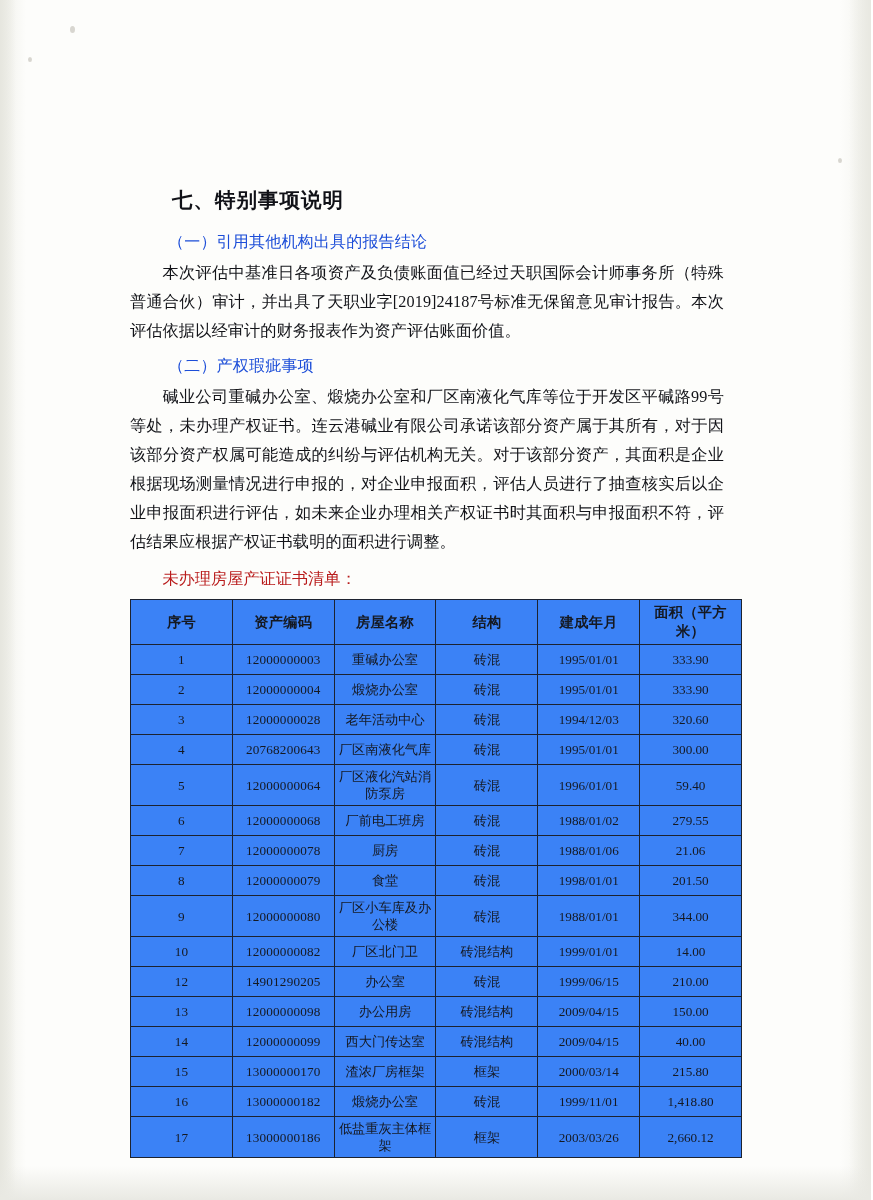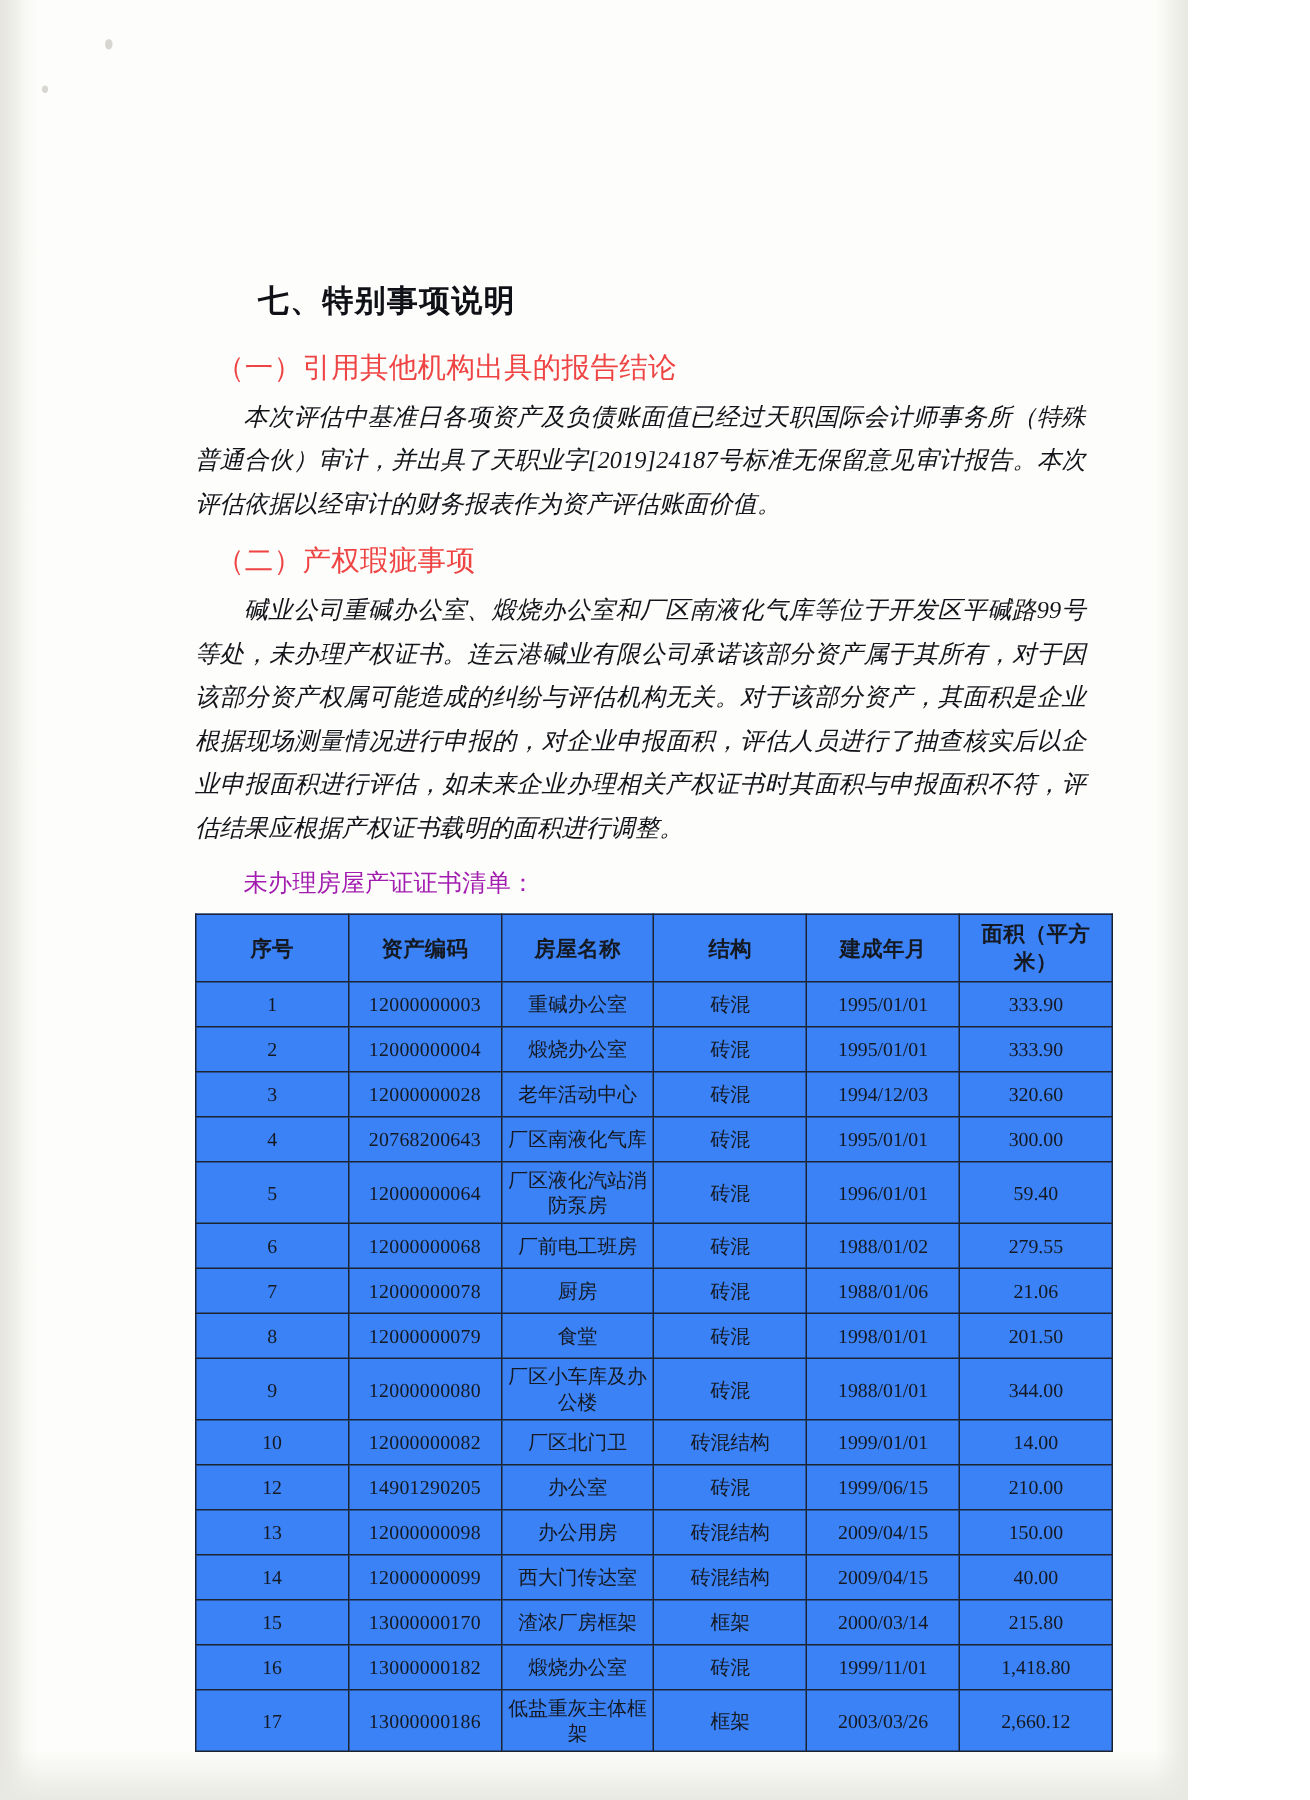--- a/index.html
+++ b/index.html
@@ -9,21 +9,21 @@
   body {
     width: 873px;
     height: 1200px;
     background: #ffffff;
     font-family: "Liberation Serif", "DejaVu Serif", serif;
     color: #15161a;
     overflow: hidden;
   }
   .page {
     position: relative;
-    width: 792px;
+    width: 871px;
     height: 1200px;
     background: #fbfbf9;
     box-sizing: border-box;
     overflow: hidden;
   }
   
   .scan-tint {
     position: absolute;
     inset: 0;
     background:
@@ -66,45 +66,44 @@
     width: 610px;
   }
   .doc-title {
     font-size: 20.5px;
     font-weight: bold;
     letter-spacing: 1px;
     margin: 0 0 18px 42px;
     color: #101117;
   }
   .sub-head {
-    font-size: 19px;
-    margin: 0 0 6px 14px;
-    color: #ef4444;
+    font-size: 16px;
+    margin: 0 0 6px 38px;
+    color: #1d4ed8;
     letter-spacing: 0.2px;
   }
   .para {
     font-size: 16.2px;
     line-height: 29px;
     text-align: justify;
     text-justify: inter-ideograph;
     margin: 0 16px 4px 0;
     text-indent: 2em;
     color: #131419;
     letter-spacing: 0.1px;
-    font-style: italic;
   }
   .para-gap {
     margin-bottom: 10px;
   }
   .list-caption {
     font-size: 16.2px;
     line-height: 28px;
     margin: 8px 0 6px 0;
     text-indent: 2em;
-    color: #a21caf;
+    color: #b91c1c;
   }
   table.asset-table {
     border-collapse: collapse;
     width: 612px;
     margin-left: 0px;
     background: #3b82f6;
     table-layout: fixed;
   }
   table.asset-table th,
   table.asset-table td {

